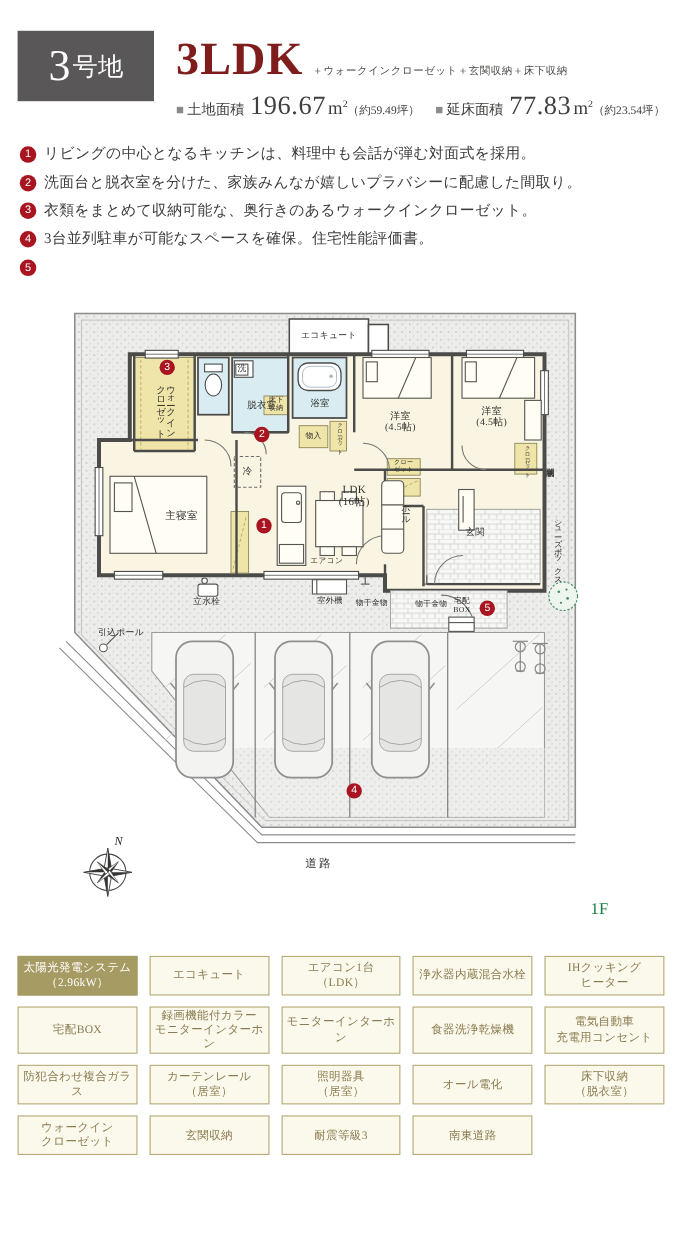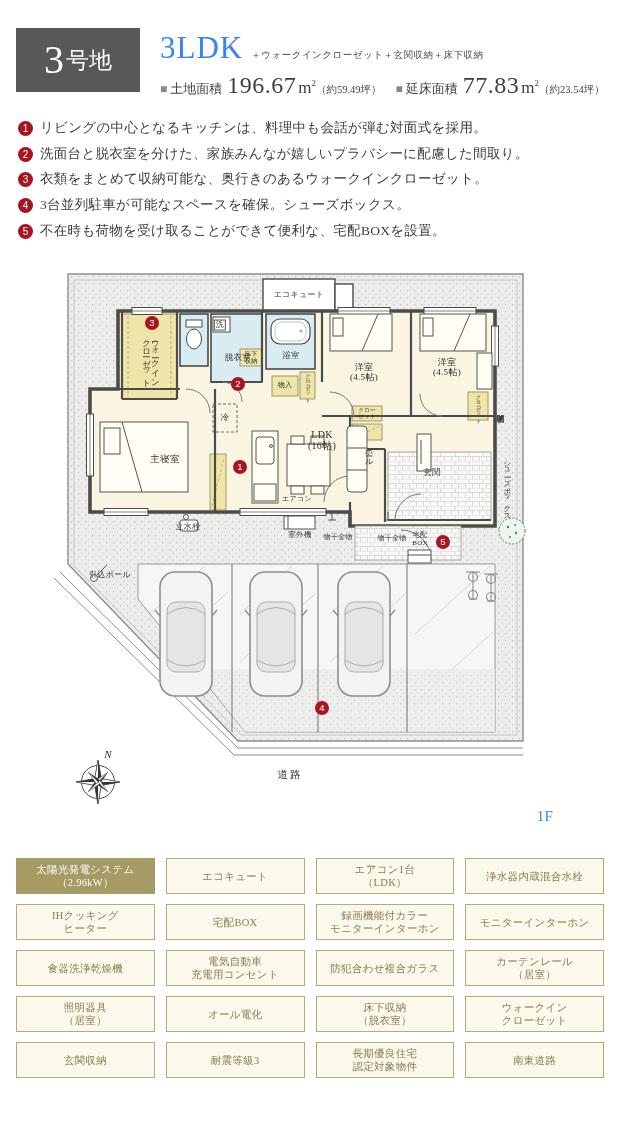--- a/index.html
+++ b/index.html
@@ -6,21 +6,21 @@
   body{width:620px;font-family:"Liberation Serif","DejaVu Serif",serif;color:#3c3c3c;}
   .page{width:620px;height:1131px;position:relative;overflow:hidden;background:#fff;}
 
   
   .header{display:flex;align-items:flex-start;padding:28px 0 0 16px;}
   .lot-badge{width:124px;height:64px;background:#595757;color:#fff;display:flex;align-items:center;justify-content:center;flex:none;}
   .lot-badge .digit{font-size:40px;line-height:1;}
   .lot-badge .suffix{font-size:23px;margin-left:2px;}
   .title-block{margin-left:20px;padding-top:2px;}
   .title-row{display:flex;align-items:baseline;}
-  .plan-type{font-size:31px;color:#3b82f6;letter-spacing:1px;}
+  .plan-type{font-size:42px;color:#7f1d1d;letter-spacing:1px;font-weight:bold;}
   .plan-extras{font-size:9.5px;color:#4a4a48;margin-left:8px;letter-spacing:.5px;}
   .area-row{display:flex;align-items:baseline;margin-top:6px;}
   .area-item{display:flex;align-items:baseline;margin-right:14px;}
   .sq{color:#8a8a88;font-size:12px;margin-right:3px;}
   .area-label{font-size:13px;color:#3f3f3d;}
   .area-value{font-size:24px;color:#3f3f3d;margin-left:5px;letter-spacing:.5px;}
   .area-unit{font-size:17px;margin-left:2px;}
   .area-unit sup{font-size:9px;}
   .area-note{font-size:10.5px;color:#3f3f3d;}
 
@@ -31,24 +31,24 @@
   .ftext{font-size:13.5px;letter-spacing:.3px;line-height:1.35;}
 
   
   .plan-wrap{position:relative;width:620px;height:578px;margin-top:14px;}
   .plan-wrap svg{position:absolute;left:0;top:0;}
   .pl{position:absolute;transform:translate(-50%,-50%);white-space:pre-line;text-align:center;color:#2f2f2d;line-height:1.12;letter-spacing:.3px;}
   .vert{writing-mode:vertical-rl;line-height:1.05;}
   .tagbox{background:#fff;border:.8px solid #555;padding:0 1px;}
   .mk{position:absolute;width:14px;height:14px;border-radius:50%;background:#a81420;color:#fff;font-size:9.5px;line-height:14px;text-align:center;transform:translate(-50%,-50%);font-family:"Liberation Sans","DejaVu Sans",sans-serif;z-index:5;}
   .north-label{font-style:italic;}
-  .floor-label{font-size:15px;color:#3b82f6;}
+  .floor-label{font-size:15px;color:#15803d;}
 
   
-  .spec-table{display:grid;grid-template-columns:repeat(4,1fr);gap:10px 11px;margin:26px 16px 0 16px;}
+  .spec-table{display:grid;grid-template-columns:repeat(5,1fr);gap:10px 11px;margin:26px 16px 0 16px;}
   .cell{display:flex;align-items:center;justify-content:center;text-align:center;min-height:36px;border:1px solid #b5aa78;background:#fbf8ec;color:#8a7c50;font-size:10.5px;line-height:1.25;white-space:pre-line;letter-spacing:.3px;padding:1px 2px;box-sizing:border-box;}
   .cell.hl{background:#a69b63;border-color:#a69b63;color:#fff;}
 </style>
 </head>
 <body>
 
 <div class="page">
 
   <div class="header">
     <div class="lot-badge">
@@ -87,25 +87,24 @@
     <div class="feat">
         <span class="fnum">2</span>
         <span class="ftext">洗面台と脱衣室を分けた、家族みんなが嬉しいプラバシーに配慮した間取り。</span>
       </div>
     <div class="feat">
         <span class="fnum">3</span>
         <span class="ftext">衣類をまとめて収納可能な、奥行きのあるウォークインクローゼット。</span>
       </div>
     <div class="feat">
         <span class="fnum">4</span>
-        <span class="ftext">3台並列駐車が可能なスペースを確保。シューズボックス。</span>
+        <span class="ftext">3台並列駐車が可能なスペースを確保。住宅性能評価書。</span>
       </div>
     <div class="feat">
         <span class="fnum">5</span>
-        <span class="ftext">不在時も荷物を受け取ることができて便利な、宅配BOXを設置。</span>
       </div>
   </div>
 
   <div class="plan-wrap">
     <svg width="620" height="578" viewBox="0 0 620 578">
       <defs>
         <pattern id="stip" patternUnits="userSpaceOnUse" width="7" height="7">
           <rect width="7" height="7" fill="#ededeb"></rect>
           <circle cx="1.6" cy="1.8" r="0.75" fill="#bdbdbb"></circle>
           <circle cx="5" cy="5.2" r="0.6" fill="#c8c8c6"></circle>
@@ -360,22 +359,22 @@
     <div class="pl" style="left:297px;top:246px;font-size:7px;">エアコン</div>
     <div class="pl vert" style="left:368px;top:198px;font-size:8px;">ホール</div>
     <div class="pl" style="left:432px;top:219px;font-size:8.5px;">玄関</div>
     <div class="pl vert" style="left:500px;top:155px;font-size:7.5px;">玄関収納</div>
     <div class="pl vert" style="left:507px;top:232px;font-size:7.5px;">シューズボックス</div>
     <div class="pl" style="left:420px;top:286px;font-size:7px;">宅配
 BOX</div>
     <div class="pl" style="left:338px;top:284px;font-size:7px;">物干金物</div>
     <div class="pl" style="left:392px;top:285px;font-size:7px;">物干金物</div>
     <div class="pl" style="left:300px;top:281px;font-size:7.5px;">室外機</div>
-    <div class="pl" style="left:188px;top:273px;font-size:8px;">立水栓</div>
-    <div class="pl" style="left:110px;top:321px;font-size:8px;">引込ポール</div>
+    <div class="pl" style="left:188px;top:283px;font-size:8px;">立水栓</div>
+    <div class="pl" style="left:110px;top:311px;font-size:8px;">引込ポール</div>
     <div class="pl" style="left:290px;top:521px;font-size:10.5px;letter-spacing:2px;">道路</div>
     <div class="pl north-label" style="left:108px;top:500px;font-size:11px;">N</div>
     <div class="pl floor-label" style="left:545px;top:562px;">1F</div>
 
     <div class="mk" style="left:240px;top:213px;">1</div>
     <div class="mk" style="left:238px;top:130px;">2</div>
     <div class="mk" style="left:152px;top:69px;">3</div>
     <div class="mk" style="left:322px;top:454px;">4</div>
     <div class="mk" style="left:443px;top:288px;">5</div>
   </div>
@@ -401,18 +400,16 @@
 （居室）</div>
     <div class="cell">照明器具
 （居室）</div>
     <div class="cell">オール電化</div>
     <div class="cell">床下収納
 （脱衣室）</div>
     <div class="cell">ウォークイン
 クローゼット</div>
     <div class="cell">玄関収納</div>
     <div class="cell">耐震等級3</div>
-    <div class="cell">長期優良住宅
-認定対象物件</div>
     <div class="cell">南東道路</div>
   </div>
 
 </div>
 
 </body></html>

